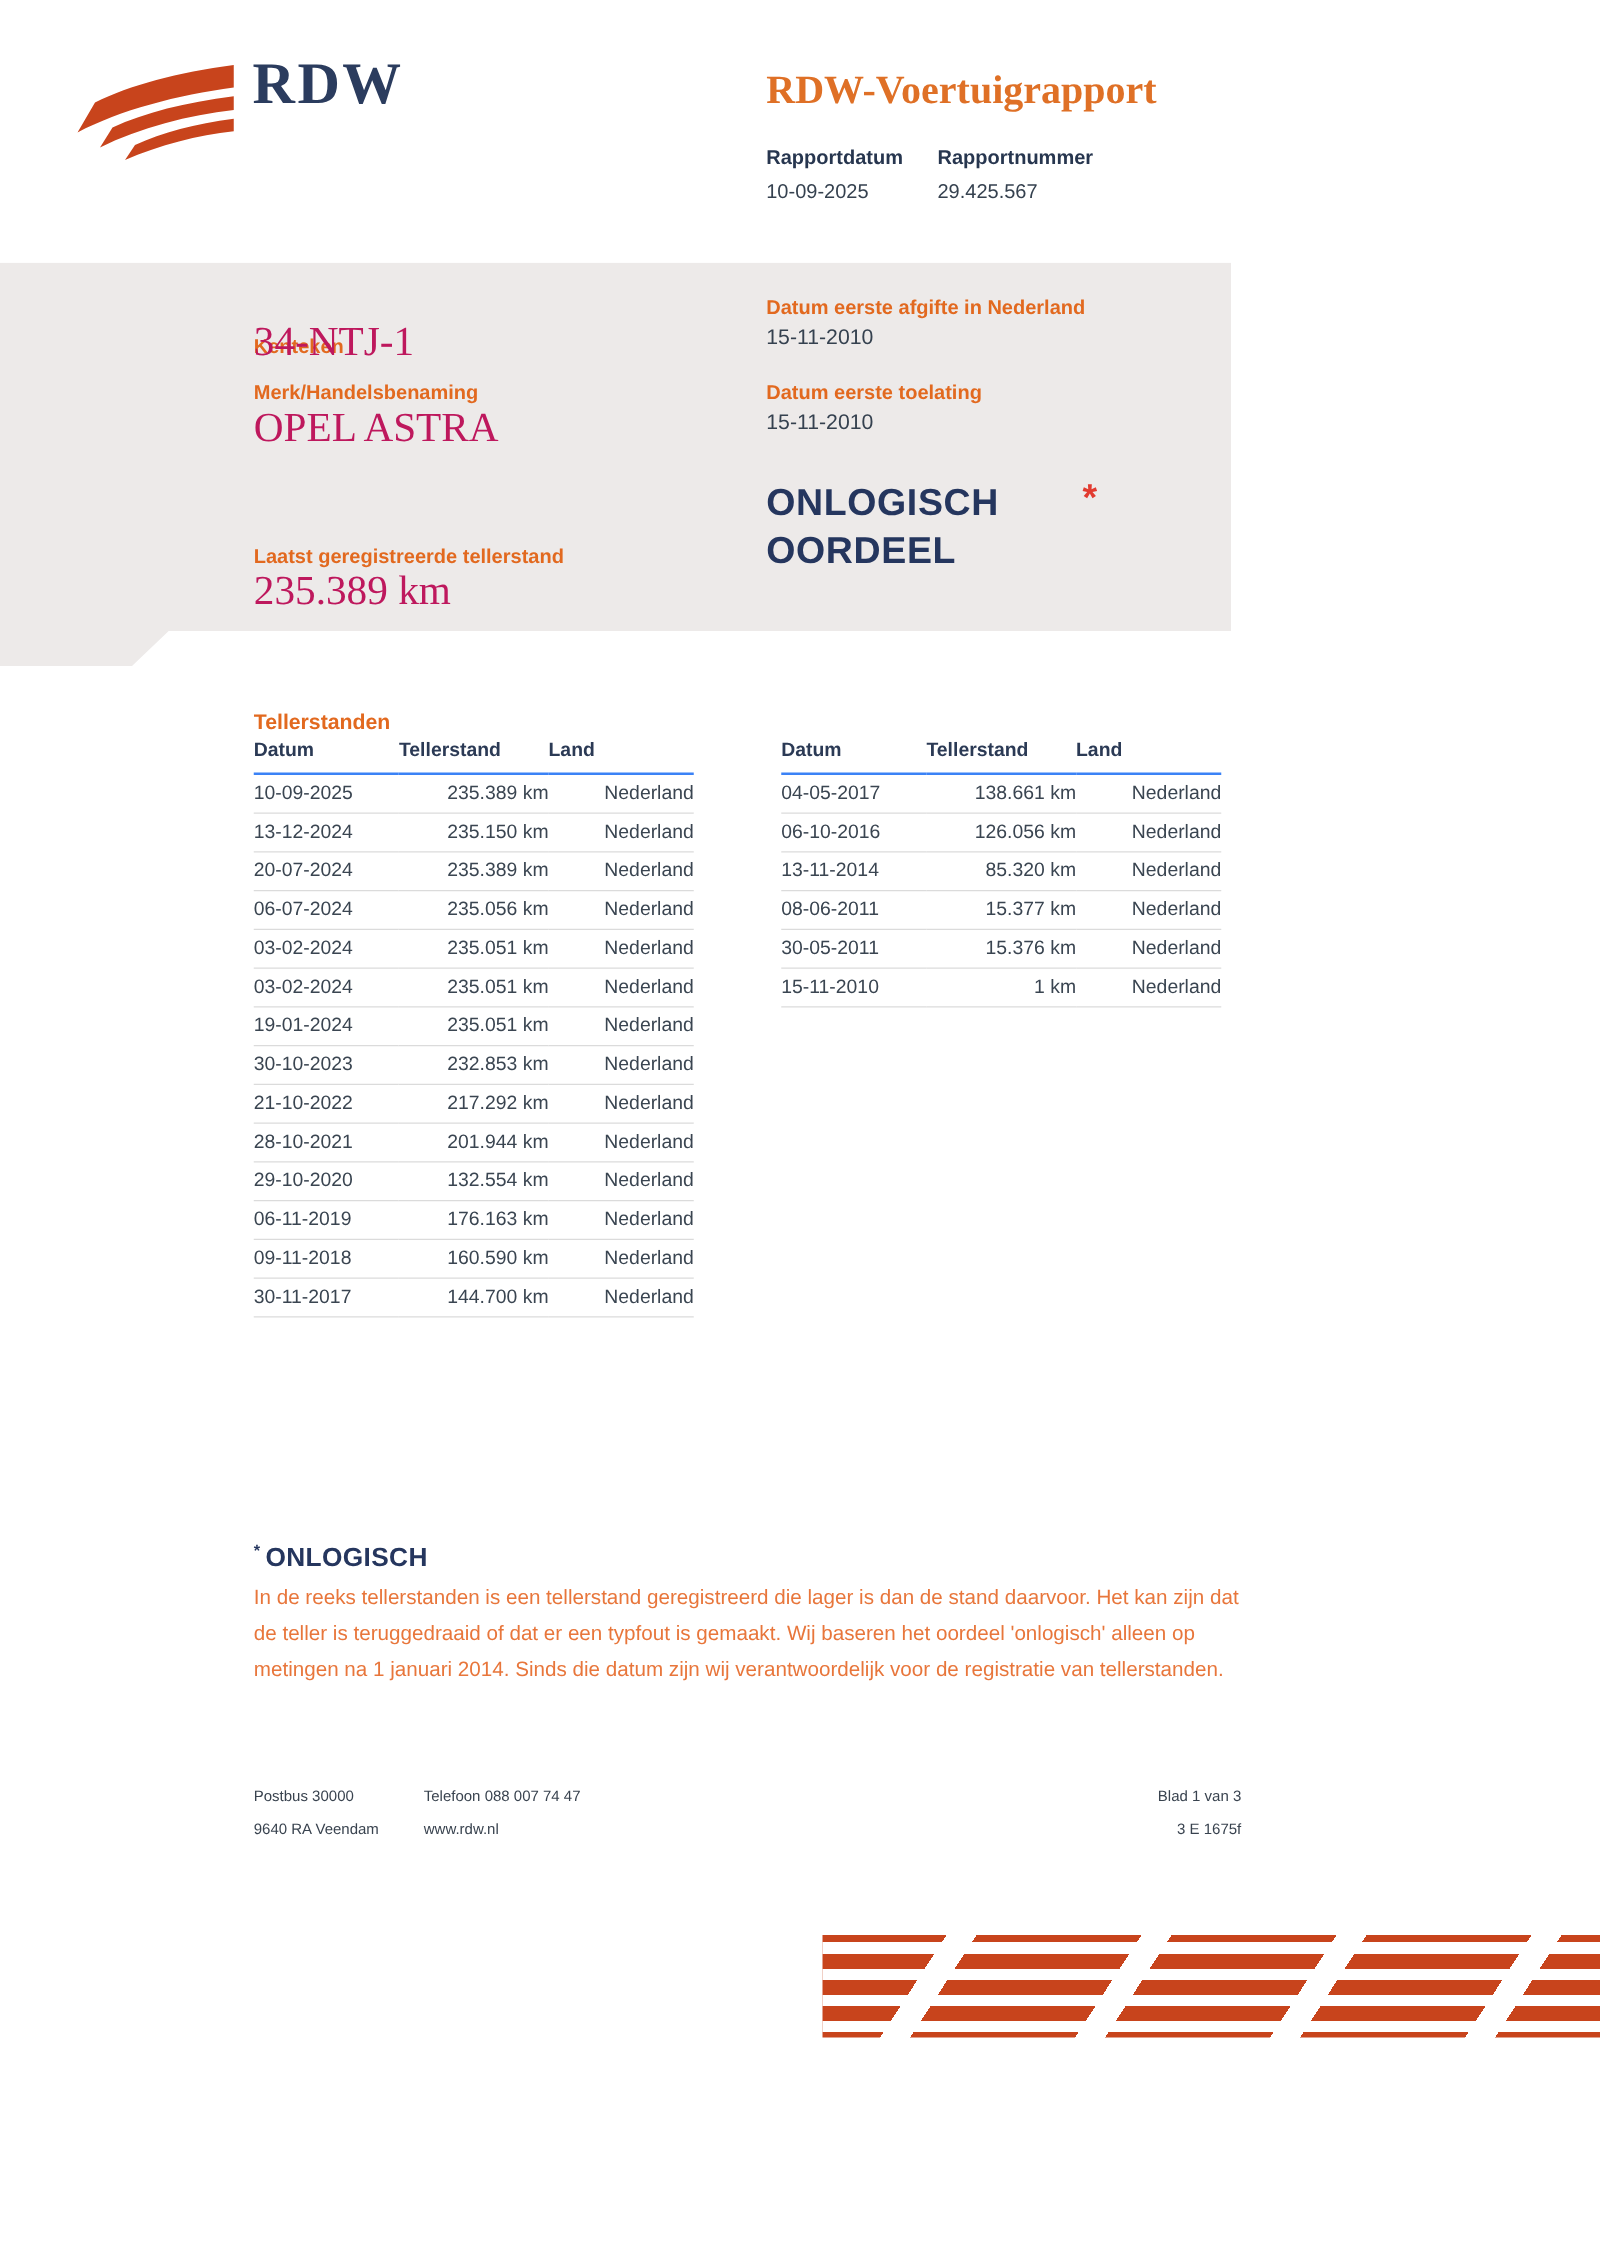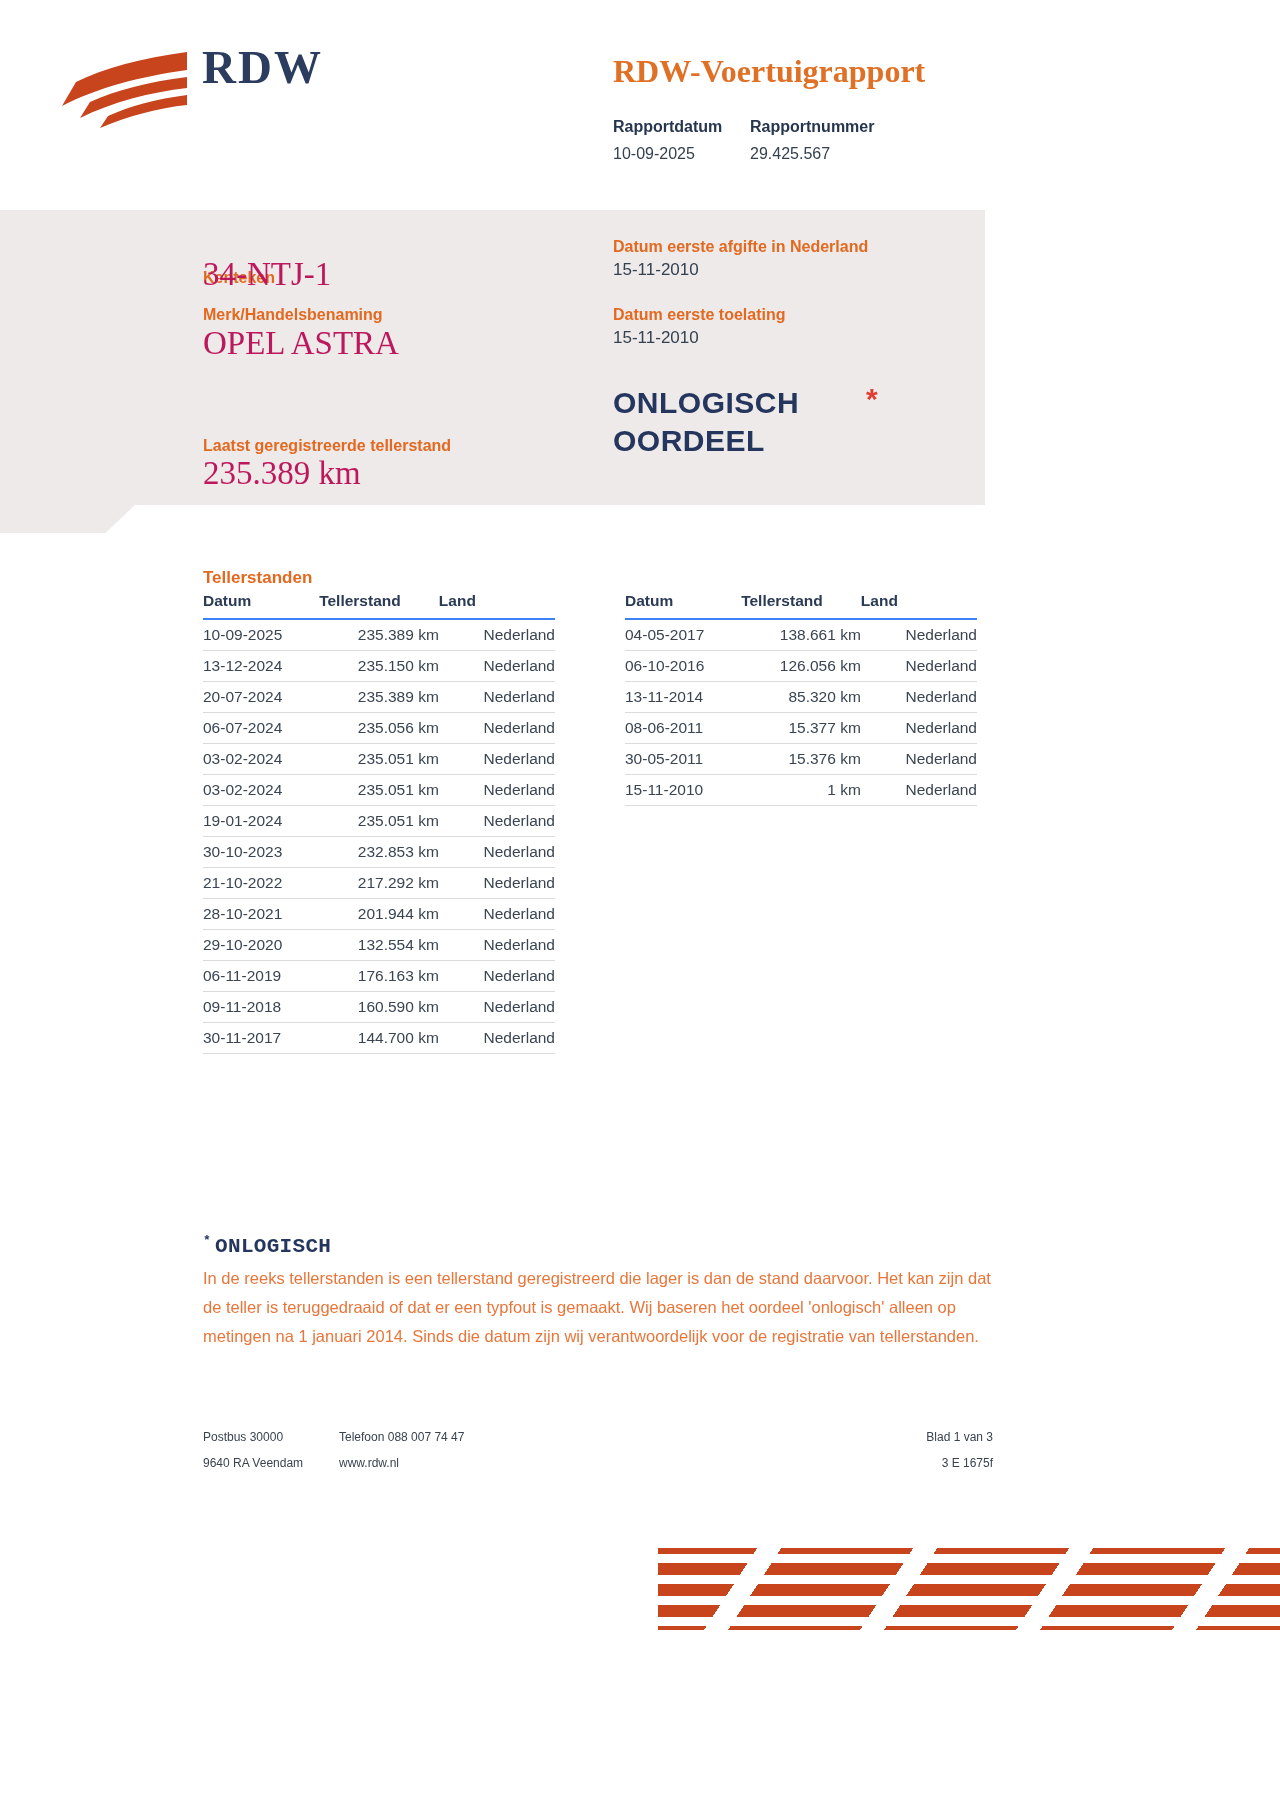--- a/index.html
+++ b/index.html
@@ -46,21 +46,21 @@
   #table-right{left:625px;top:592px;width:352px;}
   table.meter{width:100%;border-collapse:collapse;font-size:15.5px;color:#3A4551;}
   table.meter th{font-weight:700;color:#2B3A55;padding:0 0 8px;border-bottom:2px solid #3b82f6;
                  text-align:left;font-size:15.5px;}
   table.meter td{padding:6px 0;border-bottom:1px solid #DBDBDB;}
   .c-datum{width:33%;text-align:left;}
   .c-stand{width:34%;text-align:right;}
   .c-land{width:33%;text-align:right;}
 
   
-  #footnote-title{left:203px;top:1233px;color:#25365E;font-weight:700;font-size:21px;letter-spacing:.3px;font-family:Liberation Mono, monospace;}
+  #footnote-title{left:203px;top:1233px;color:#25365E;font-weight:700;font-size:21px;letter-spacing:.3px;}
   #footnote-title .fn-star{font-size:13px;vertical-align:8px;margin-right:4px;}
   #footnote-body{left:203px;top:1264px;width:802px;color:#E8763B;font-size:16.5px;line-height:29px;}
 
   
   .footer-text{font-size:12px;color:#39434F;line-height:26px;}
   #footer-col1{left:203px;top:1424px;}
   #footer-col2{left:339px;top:1424px;}
   #footer-col3{right:287px;top:1424px;text-align:right;}
 
   

